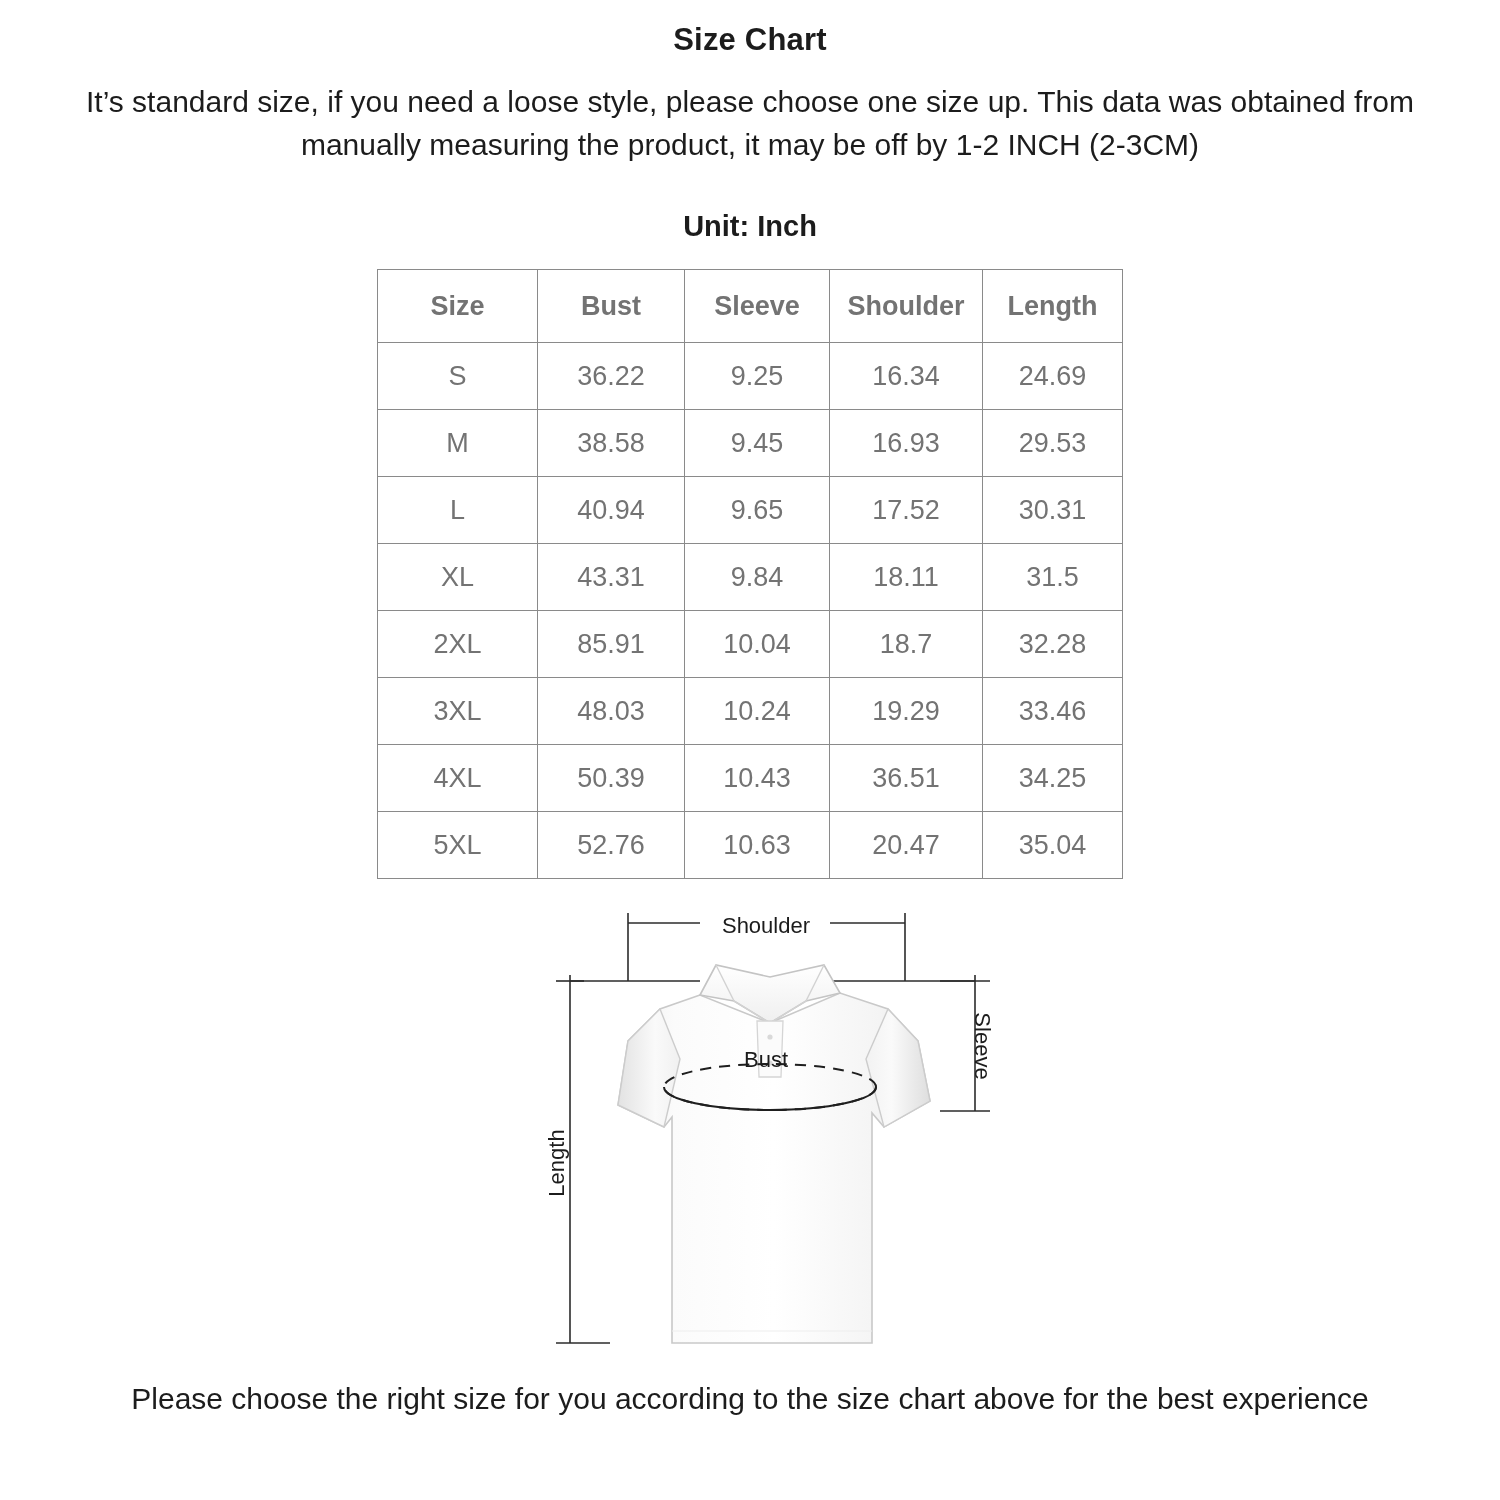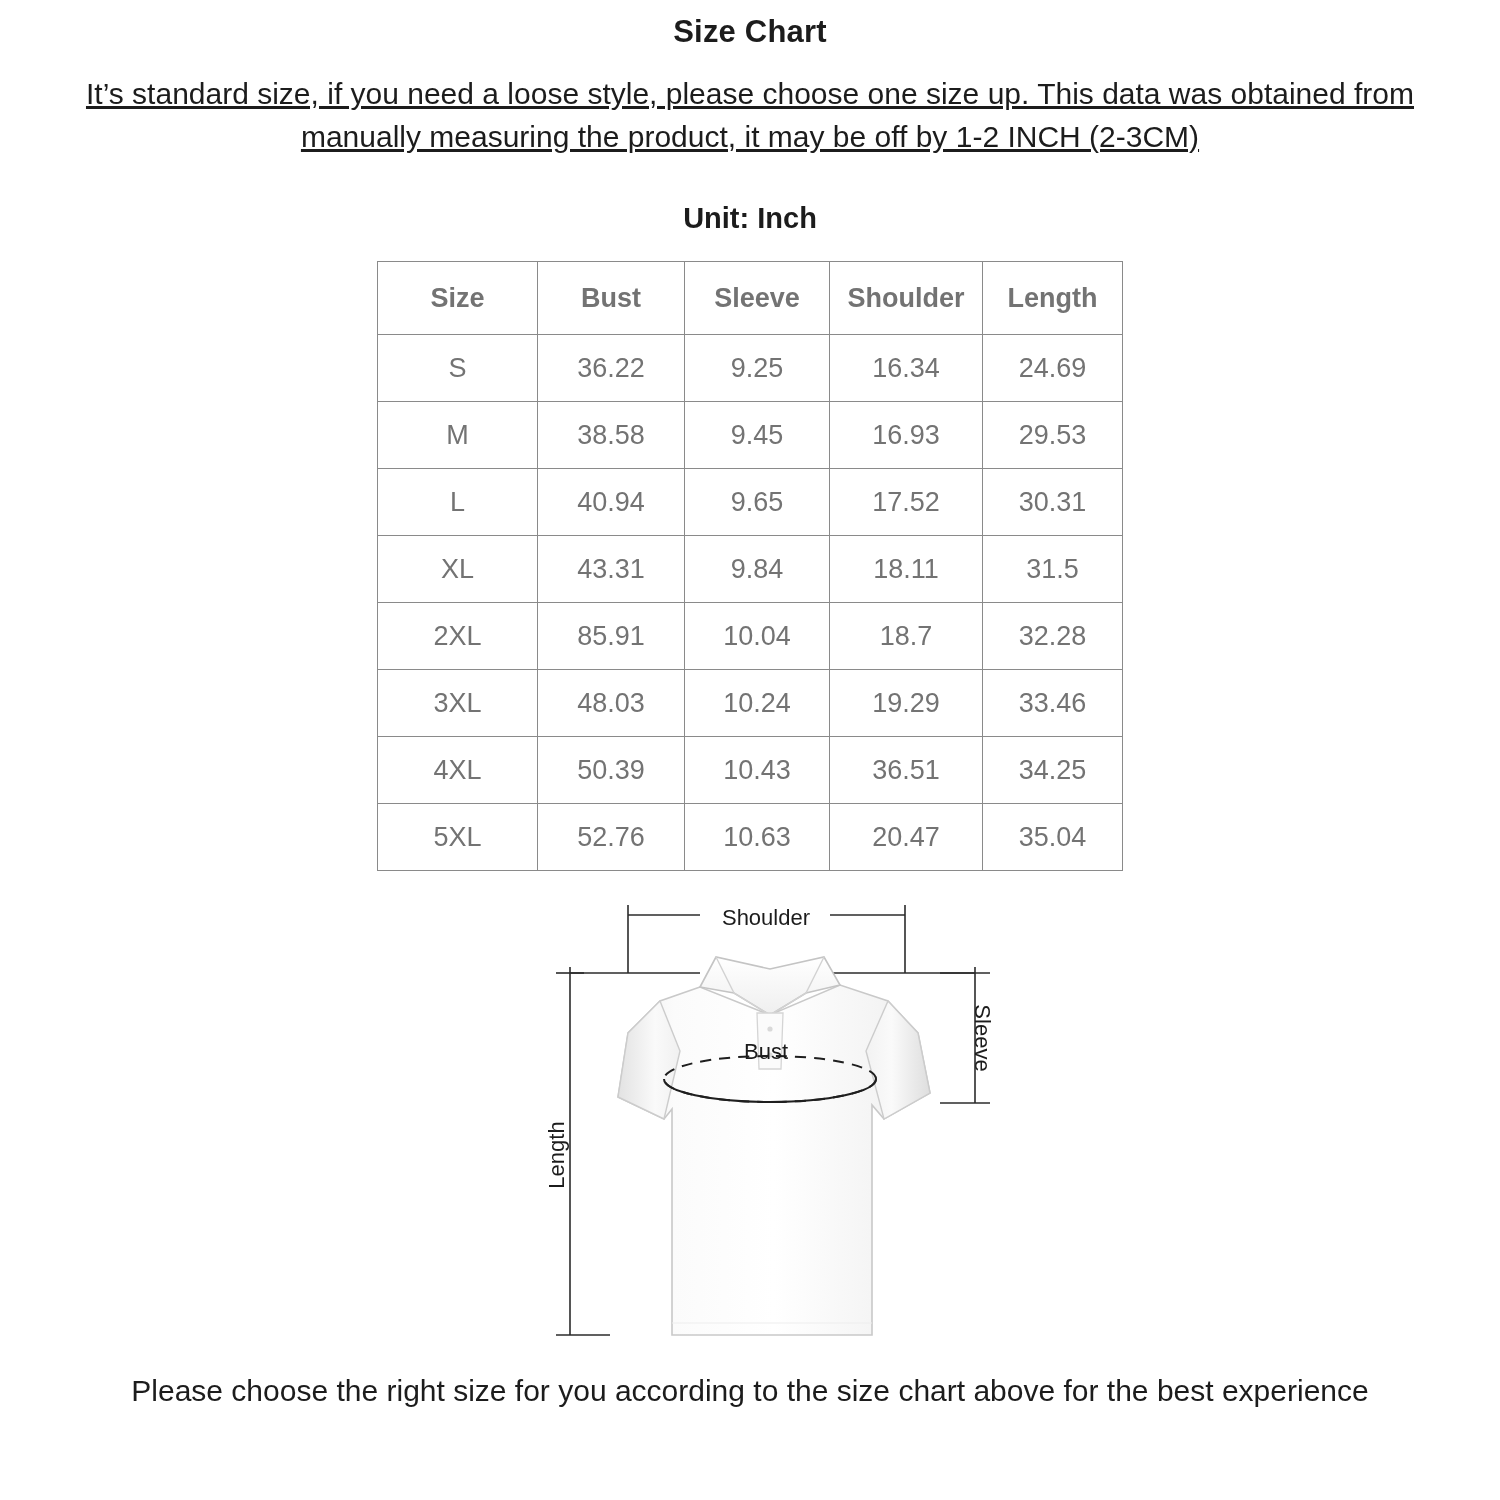--- a/index.html
+++ b/index.html
@@ -20,30 +20,29 @@
     position: relative;
     box-sizing: border-box;
   }
 
   
   .title {
     text-align: center;
     font-size: 31px;
     font-weight: bold;
     letter-spacing: 0.2px;
-    margin-top: 14px;
+    margin-top: 22px;
   }
   .intro {
     text-align: center;
     font-size: 30px;
     line-height: 43px;
     margin-top: 22px;
     padding: 0 82px;
     font-weight: 400;
-    text-decoration: underline;
   }
   .unit {
     text-align: center;
     font-size: 29px;
     font-weight: bold;
     margin-top: 44px;
   }
 
   
   .table-wrap {

